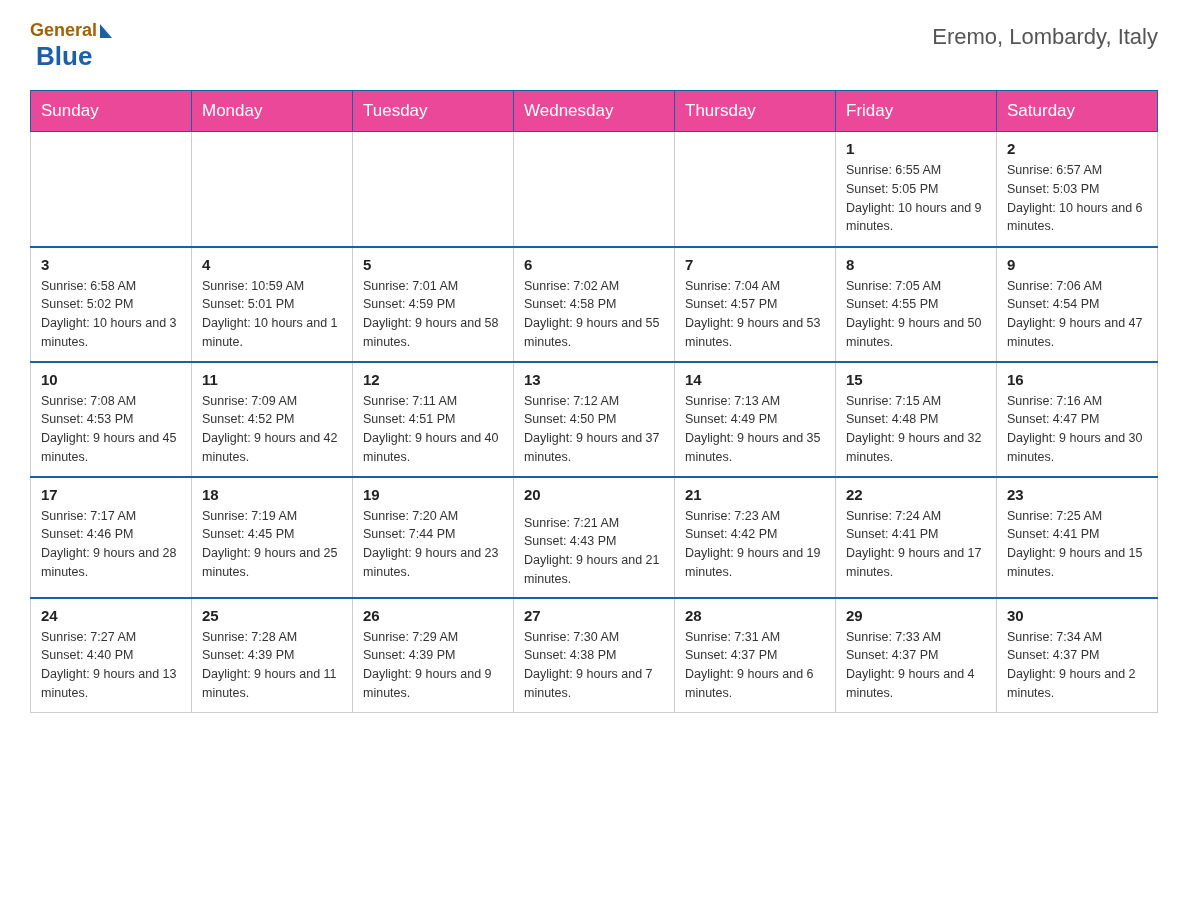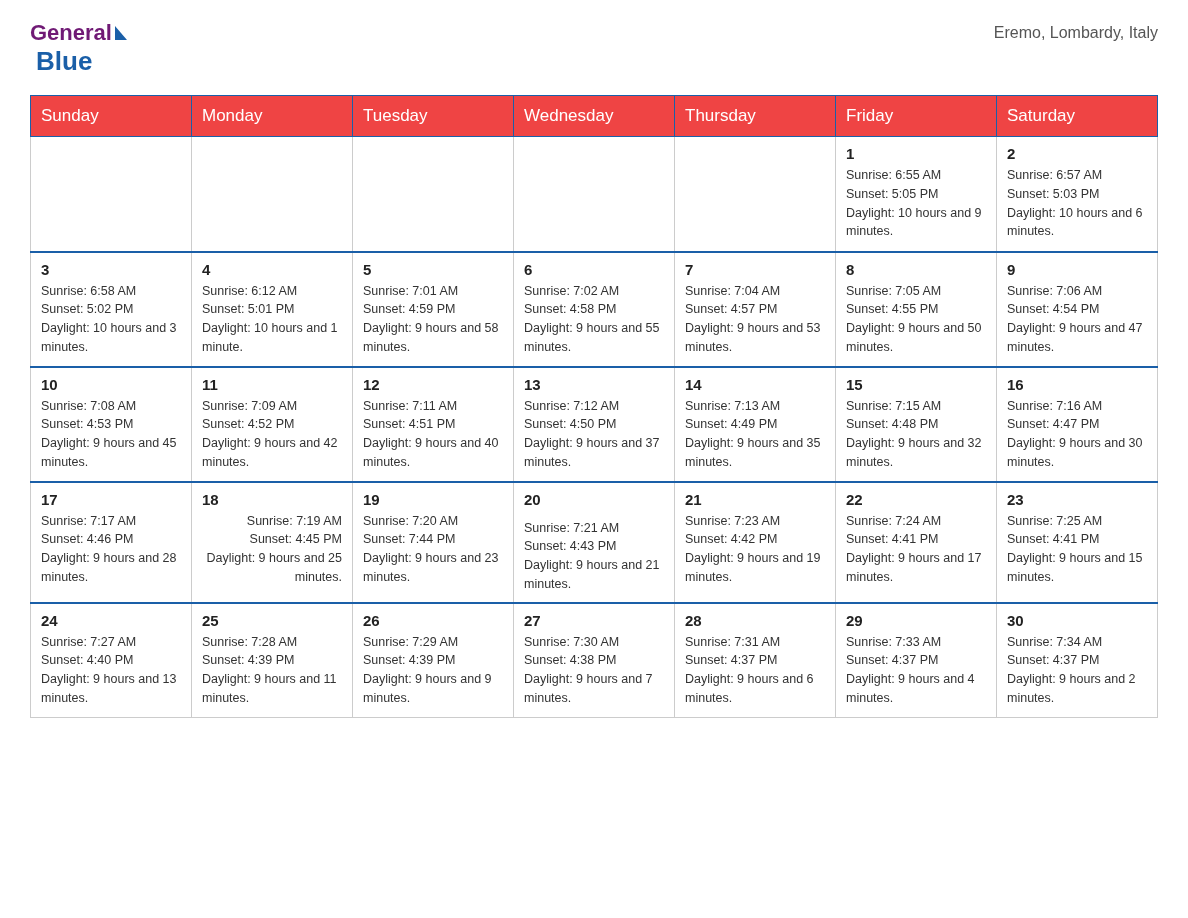--- a/index.html
+++ b/index.html
@@ -25,31 +25,31 @@
     .title-area {
       text-align: right;
     }
     .month-title {
       font-size: 48px;
       font-weight: normal;
       color: #222;
       line-height: 1.1;
     }
     .location {
-      font-size: 16px;
+      font-size: 22px;
       color: #555;
       margin-top: 4px;
     }
     .calendar-table {
       width: 100%;
       border-collapse: collapse;
       table-layout: fixed;
     }
     .calendar-table th {
-      background-color: #ef4444;
+      background-color: #ec4899;
       color: #fff;
       text-align: left;
       padding: 10px 10px;
       font-size: 17px;
       font-weight: normal;
       border: 1px solid #1a5fa8;
     }
     .calendar-table td {
       border: 1px solid #ccc;
       vertical-align: top;
@@ -73,23 +73,23 @@
     }
     .row-divider td {
       border-top: 2px solid #1a5fa8;
     }
     
     .logo-row {
       display: flex;
       align-items: center;
     }
     .logo-text-general {
-      font-size: 22px;
+      font-size: 18px;
       font-weight: bold;
-      color: #701a75;
+      color: #a16207;
     }
     .logo-arrow {
       display: inline-block;
       margin-left: 3px;
       width: 0;
       height: 0;
       border-style: solid;
       border-width: 14px 0 0 12px;
       border-color: transparent transparent transparent #1a5fa8;
     }
@@ -152,21 +152,21 @@
       </tr>
       <tr class="row-divider">
         <td>
           <div class="day-num">3</div>
           <div class="day-info" style="white-space: pre-line;">Sunrise: 6:58 AM
 Sunset: 5:02 PM
 Daylight: 10 hours and 3 minutes.</div>
         </td>
         <td>
           <div class="day-num">4</div>
-          <div class="day-info" style="white-space: pre-line;">Sunrise: 6:12 AM
+          <div class="day-info" style="white-space: pre-line;">Sunrise: 10:59 AM
 Sunset: 5:01 PM
 Daylight: 10 hours and 1 minute.</div>
         </td>
         <td>
           <div class="day-num">5</div>
           <div class="day-info" style="white-space: pre-line;">Sunrise: 7:01 AM
 Sunset: 4:59 PM
 Daylight: 9 hours and 58 minutes.</div>
         </td>
         <td>
@@ -240,21 +240,21 @@
       </tr>
       <tr class="row-divider">
         <td>
           <div class="day-num">17</div>
           <div class="day-info" style="white-space: pre-line;">Sunrise: 7:17 AM
 Sunset: 4:46 PM
 Daylight: 9 hours and 28 minutes.</div>
         </td>
         <td>
           <div class="day-num">18</div>
-          <div class="day-info" style="white-space: pre-line; text-align: right;">Sunrise: 7:19 AM
+          <div class="day-info" style="white-space: pre-line;">Sunrise: 7:19 AM
 Sunset: 4:45 PM
 Daylight: 9 hours and 25 minutes.</div>
         </td>
         <td>
           <div class="day-num">19</div>
           <div class="day-info" style="white-space: pre-line;">Sunrise: 7:20 AM
 Sunset: 7:44 PM
 Daylight: 9 hours and 23 minutes.</div>
         </td>
         <td>

